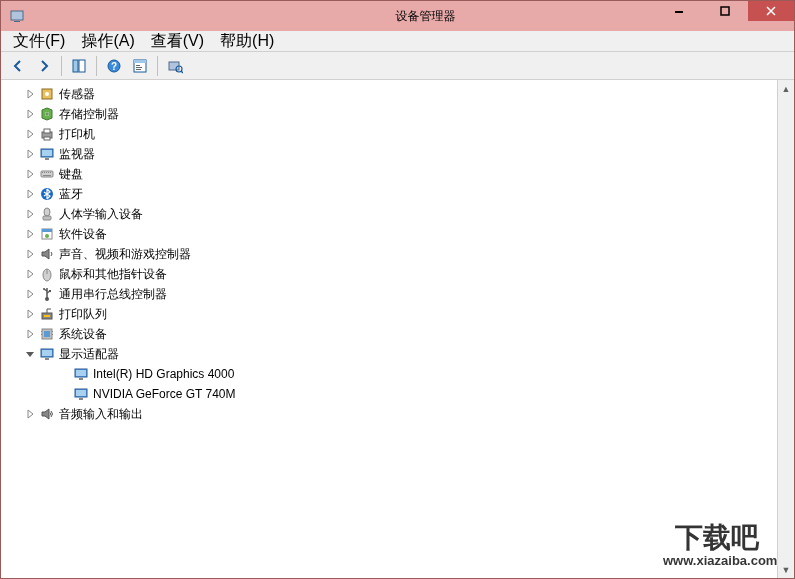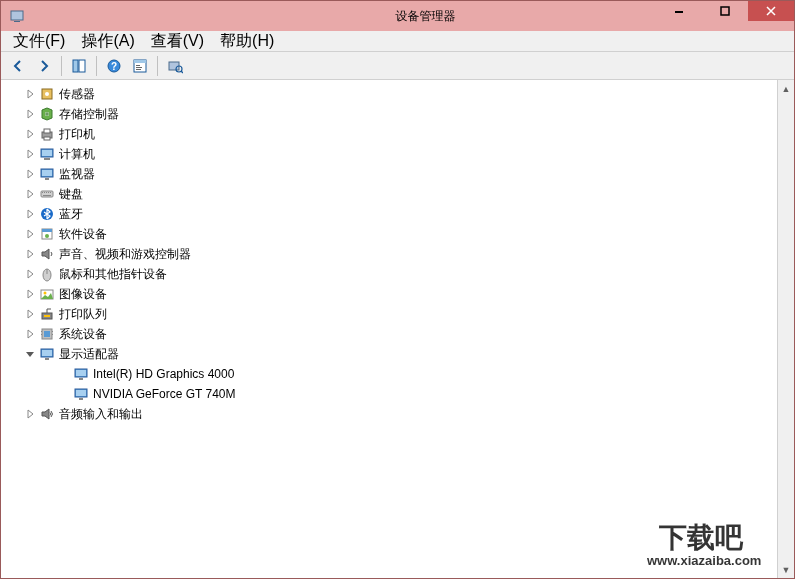--- a/index.html
+++ b/index.html
@@ -24,21 +24,21 @@
 .expander { width: 14px; height: 14px; display: inline-flex; align-items: center; justify-content: center; cursor: pointer; margin-right: 2px; flex-shrink: 0; }
 .expander-spacer { width: 16px; flex-shrink: 0; }
 .node-icon { width: 16px; height: 16px; margin-right: 4px; display: inline-flex; align-items: center; justify-content: center; flex-shrink: 0; }
 .node-label { font-size: 12px; color: #000; }
 .indent-1 { padding-left: 20px; }
 .indent-2 { padding-left: 54px; }
 .scrollbar-v { width: 17px; background: #f0f0f0; border-left: 1px solid #d0d0d0; position: relative; }
 .scroll-arrow { height: 17px; display: flex; align-items: center; justify-content: center; cursor: pointer; color: #606060; font-size: 9px; }
 .scroll-arrow.top { position: absolute; top: 0; width: 100%; }
 .scroll-arrow.bot { position: absolute; bottom: 0; width: 100%; }
-.watermark { position: absolute; right: 16px; bottom: 0; pointer-events: none; opacity: 0.85; text-decoration: underline; }
+.watermark { position: absolute; right: 0; bottom: 0; pointer-events: none; opacity: 0.85; text-decoration: underline; }
 svg { display: block; }
 </style>
 </head>
 <body>
 
 <div class="window">
 
   <div class="titlebar">
     <span class="titlebar-icon">
       <svg width="16" height="16" viewBox="0 0 16 16">
@@ -166,35 +166,20 @@
         <div class="tree-node indent-1">
           <span class="expander">
             <svg width="10" height="10" viewBox="0 0 10 10">
               <path d="M3 1 L8 5 L3 9 Z" fill="none" stroke="#888" stroke-width="1"></path>
             </svg>
           </span>
           <span class="node-icon">
             <svg width="16" height="16" viewBox="0 0 16 16">
               <rect x="2" y="3" width="12" height="8" fill="#5a9bd5" stroke="#2a5a9a"></rect>
               <rect x="3" y="4" width="10" height="6" fill="#a8d0f0"></rect>
-              <rect x="5" y="12" width="6" height="2" fill="#888"></rect>
-            </svg>
-          </span>
-          <span class="node-label">计算机</span>
-        </div>
-        <div class="tree-node indent-1">
-          <span class="expander">
-            <svg width="10" height="10" viewBox="0 0 10 10">
-              <path d="M3 1 L8 5 L3 9 Z" fill="none" stroke="#888" stroke-width="1"></path>
-            </svg>
-          </span>
-          <span class="node-icon">
-            <svg width="16" height="16" viewBox="0 0 16 16">
-              <rect x="2" y="3" width="12" height="8" fill="#5a9bd5" stroke="#2a5a9a"></rect>
-              <rect x="3" y="4" width="10" height="6" fill="#a8d0f0"></rect>
               <rect x="6" y="12" width="4" height="2" fill="#888"></rect>
             </svg>
           </span>
           <span class="node-label">监视器</span>
         </div>
         <div class="tree-node indent-1">
           <span class="expander">
             <svg width="10" height="10" viewBox="0 0 10 10">
               <path d="M3 1 L8 5 L3 9 Z" fill="none" stroke="#888" stroke-width="1"></path>
             </svg>
@@ -227,20 +212,34 @@
           <span class="node-label">蓝牙</span>
         </div>
         <div class="tree-node indent-1">
           <span class="expander">
             <svg width="10" height="10" viewBox="0 0 10 10">
               <path d="M3 1 L8 5 L3 9 Z" fill="none" stroke="#888" stroke-width="1"></path>
             </svg>
           </span>
           <span class="node-icon">
             <svg width="16" height="16" viewBox="0 0 16 16">
+              <ellipse cx="8" cy="6" rx="3" ry="4" fill="#d0d0d0" stroke="#888"></ellipse>
+              <rect x="4" y="10" width="8" height="4" rx="1" fill="#c0c0c0" stroke="#888"></rect>
+            </svg>
+          </span>
+          <span class="node-label">人体学输入设备</span>
+        </div>
+        <div class="tree-node indent-1">
+          <span class="expander">
+            <svg width="10" height="10" viewBox="0 0 10 10">
+              <path d="M3 1 L8 5 L3 9 Z" fill="none" stroke="#888" stroke-width="1"></path>
+            </svg>
+          </span>
+          <span class="node-icon">
+            <svg width="16" height="16" viewBox="0 0 16 16">
               <rect x="3" y="3" width="10" height="10" fill="#fff" stroke="#888"></rect>
               <rect x="3" y="3" width="10" height="3" fill="#5a9bd5"></rect>
               <circle cx="8" cy="10" r="2" fill="#6ab04c"></circle>
             </svg>
           </span>
           <span class="node-label">软件设备</span>
         </div>
         <div class="tree-node indent-1">
           <span class="expander">
             <svg width="10" height="10" viewBox="0 0 10 10">
@@ -270,26 +269,28 @@
           <span class="node-label">鼠标和其他指针设备</span>
         </div>
         <div class="tree-node indent-1">
           <span class="expander">
             <svg width="10" height="10" viewBox="0 0 10 10">
               <path d="M3 1 L8 5 L3 9 Z" fill="none" stroke="#888" stroke-width="1"></path>
             </svg>
           </span>
           <span class="node-icon">
             <svg width="16" height="16" viewBox="0 0 16 16">
-              <rect x="2" y="4" width="12" height="9" fill="#fff" stroke="#888"></rect>
-              <circle cx="6" cy="7" r="1.5" fill="#ffc107"></circle>
-              <path d="M2 13 L6 9 L9 11 L12 7 L14 13 Z" fill="#6ab04c"></path>
-            </svg>
-          </span>
-          <span class="node-label">图像设备</span>
+              <circle cx="8" cy="13" r="2" fill="#555"></circle>
+              <line x1="8" y1="2" x2="8" y2="13" stroke="#555" stroke-width="1.5"></line>
+              <path d="M8 5 L5 3 M8 7 L11 5" stroke="#555" stroke-width="1.5"></path>
+              <circle cx="5" cy="3" r="1" fill="#555"></circle>
+              <rect x="10" y="4" width="2" height="2" fill="#555"></rect>
+            </svg>
+          </span>
+          <span class="node-label">通用串行总线控制器</span>
         </div>
         <div class="tree-node indent-1">
           <span class="expander">
             <svg width="10" height="10" viewBox="0 0 10 10">
               <path d="M3 1 L8 5 L3 9 Z" fill="none" stroke="#888" stroke-width="1"></path>
             </svg>
           </span>
           <span class="node-icon">
             <svg width="16" height="16" viewBox="0 0 16 16">
               <rect x="3" y="7" width="10" height="6" fill="#888" stroke="#555"></rect>

